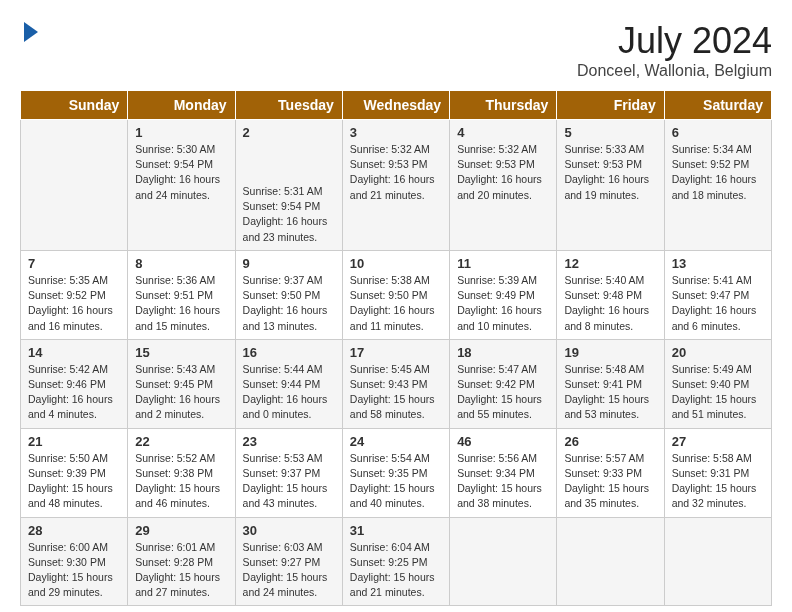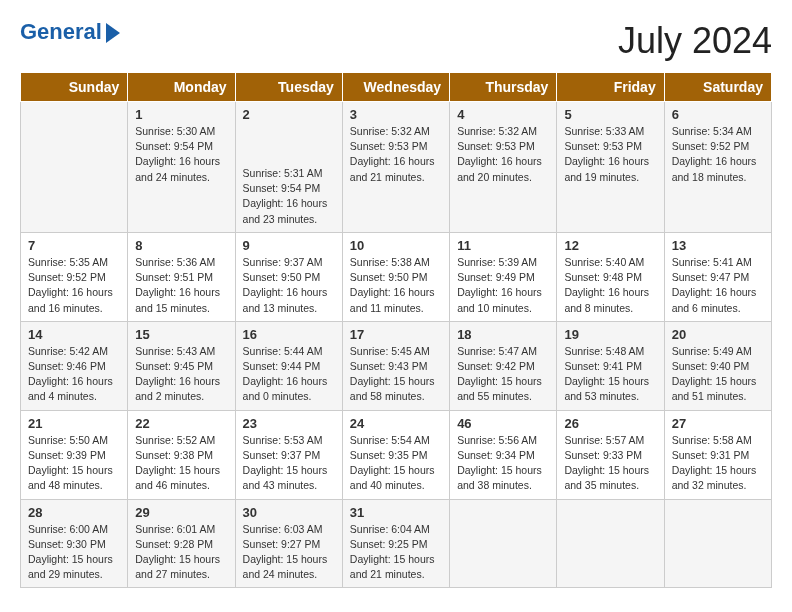--- a/index.html
+++ b/index.html
@@ -95,29 +95,27 @@
       background-color: #f5f5f5;
     }
   </style>
 </head>
 <body>
 
 <div class="header">
   <div class="logo">
     <div>
       <div style="display:flex; align-items:center;">
-        <span class="logo-text">
-          <span>General</span>
-        </span>
         <div class="logo-arrow"></div>
       </div>
     </div>
   </div>
   <div class="title-block">
     <div class="month-year">July 2024</div>
+    <div class="location">Donceel, Wallonia, Belgium</div>
   </div>
 </div>
 
 <table>
   <thead>
     <tr>
     <th>Sunday</th>
         <th>Monday</th>
         <th>Tuesday</th>
         <th>Wednesday</th>

